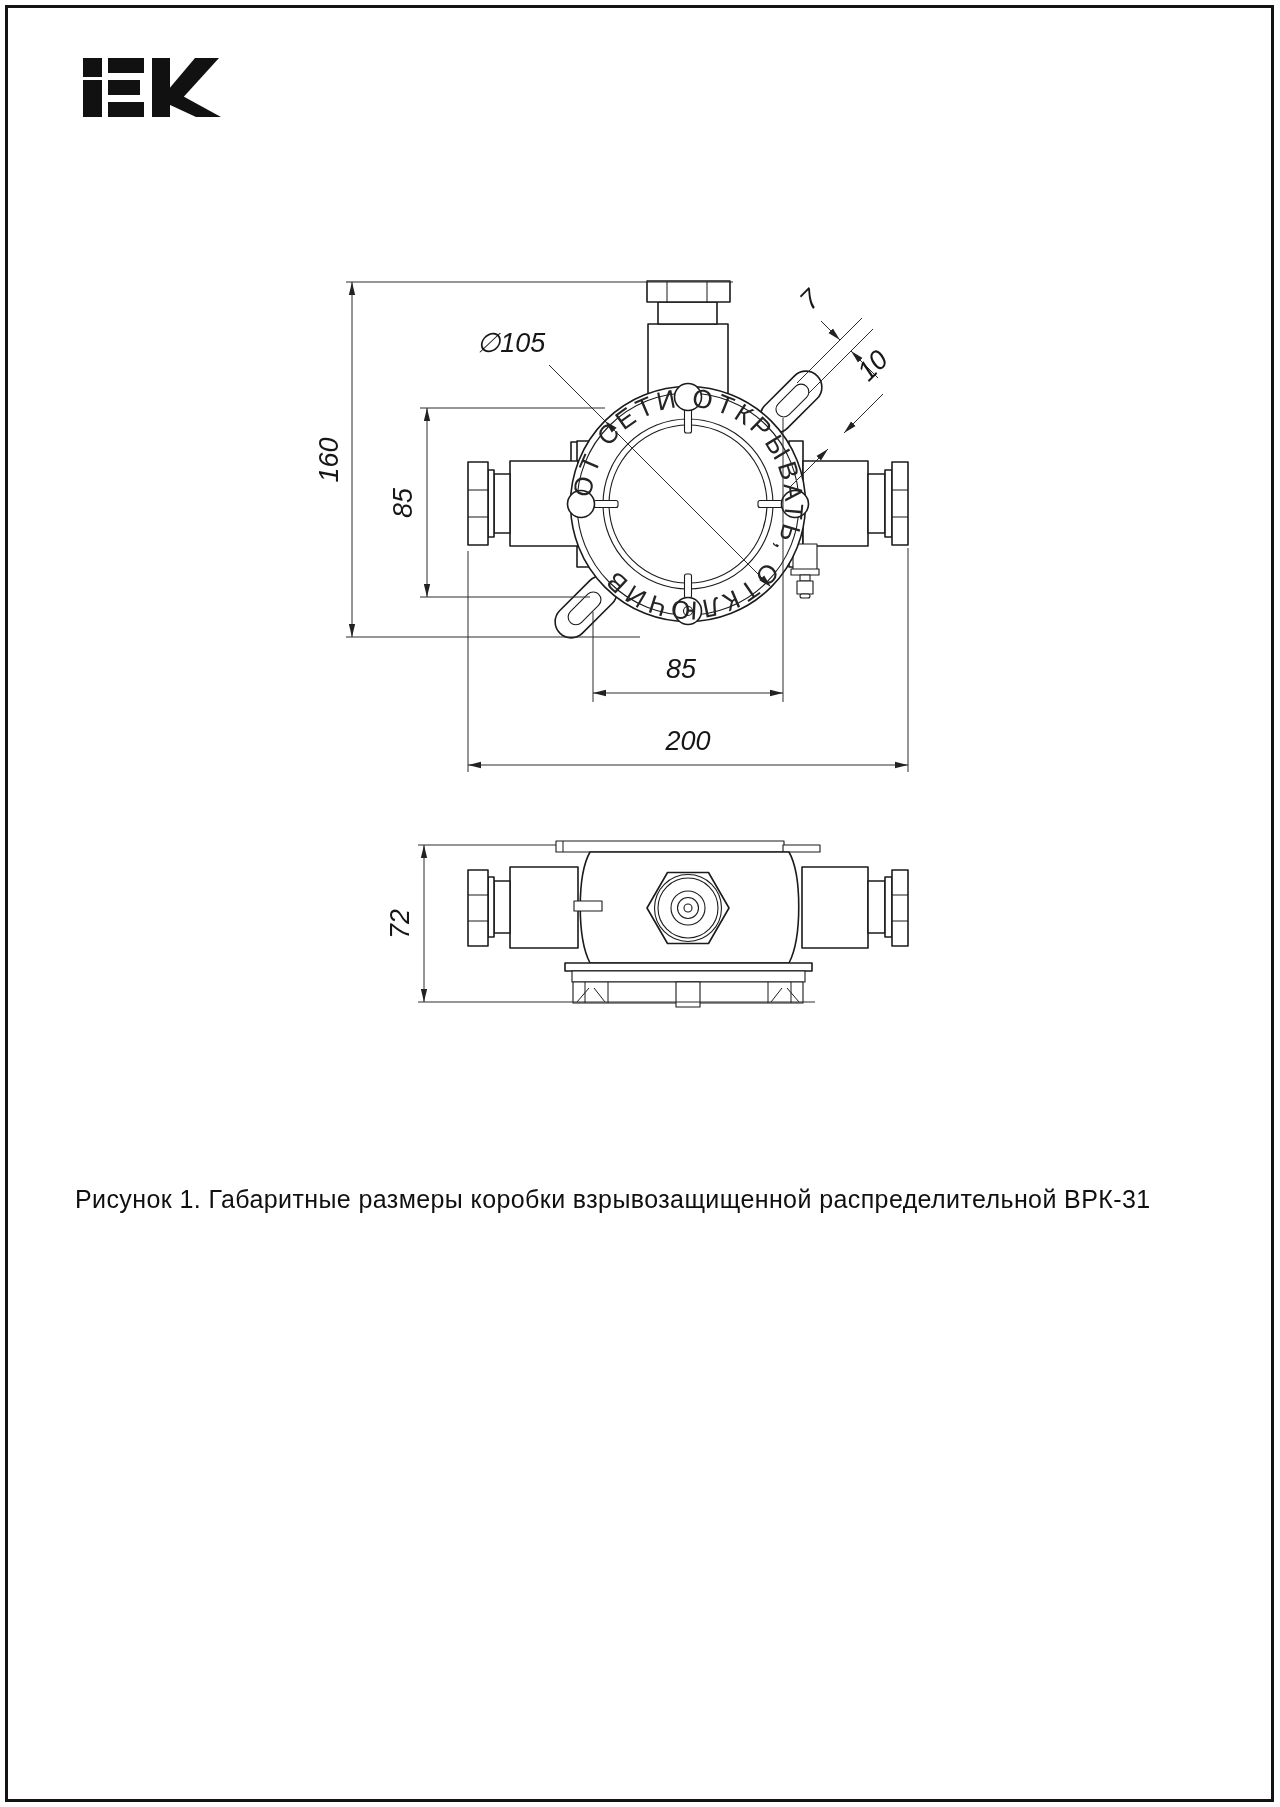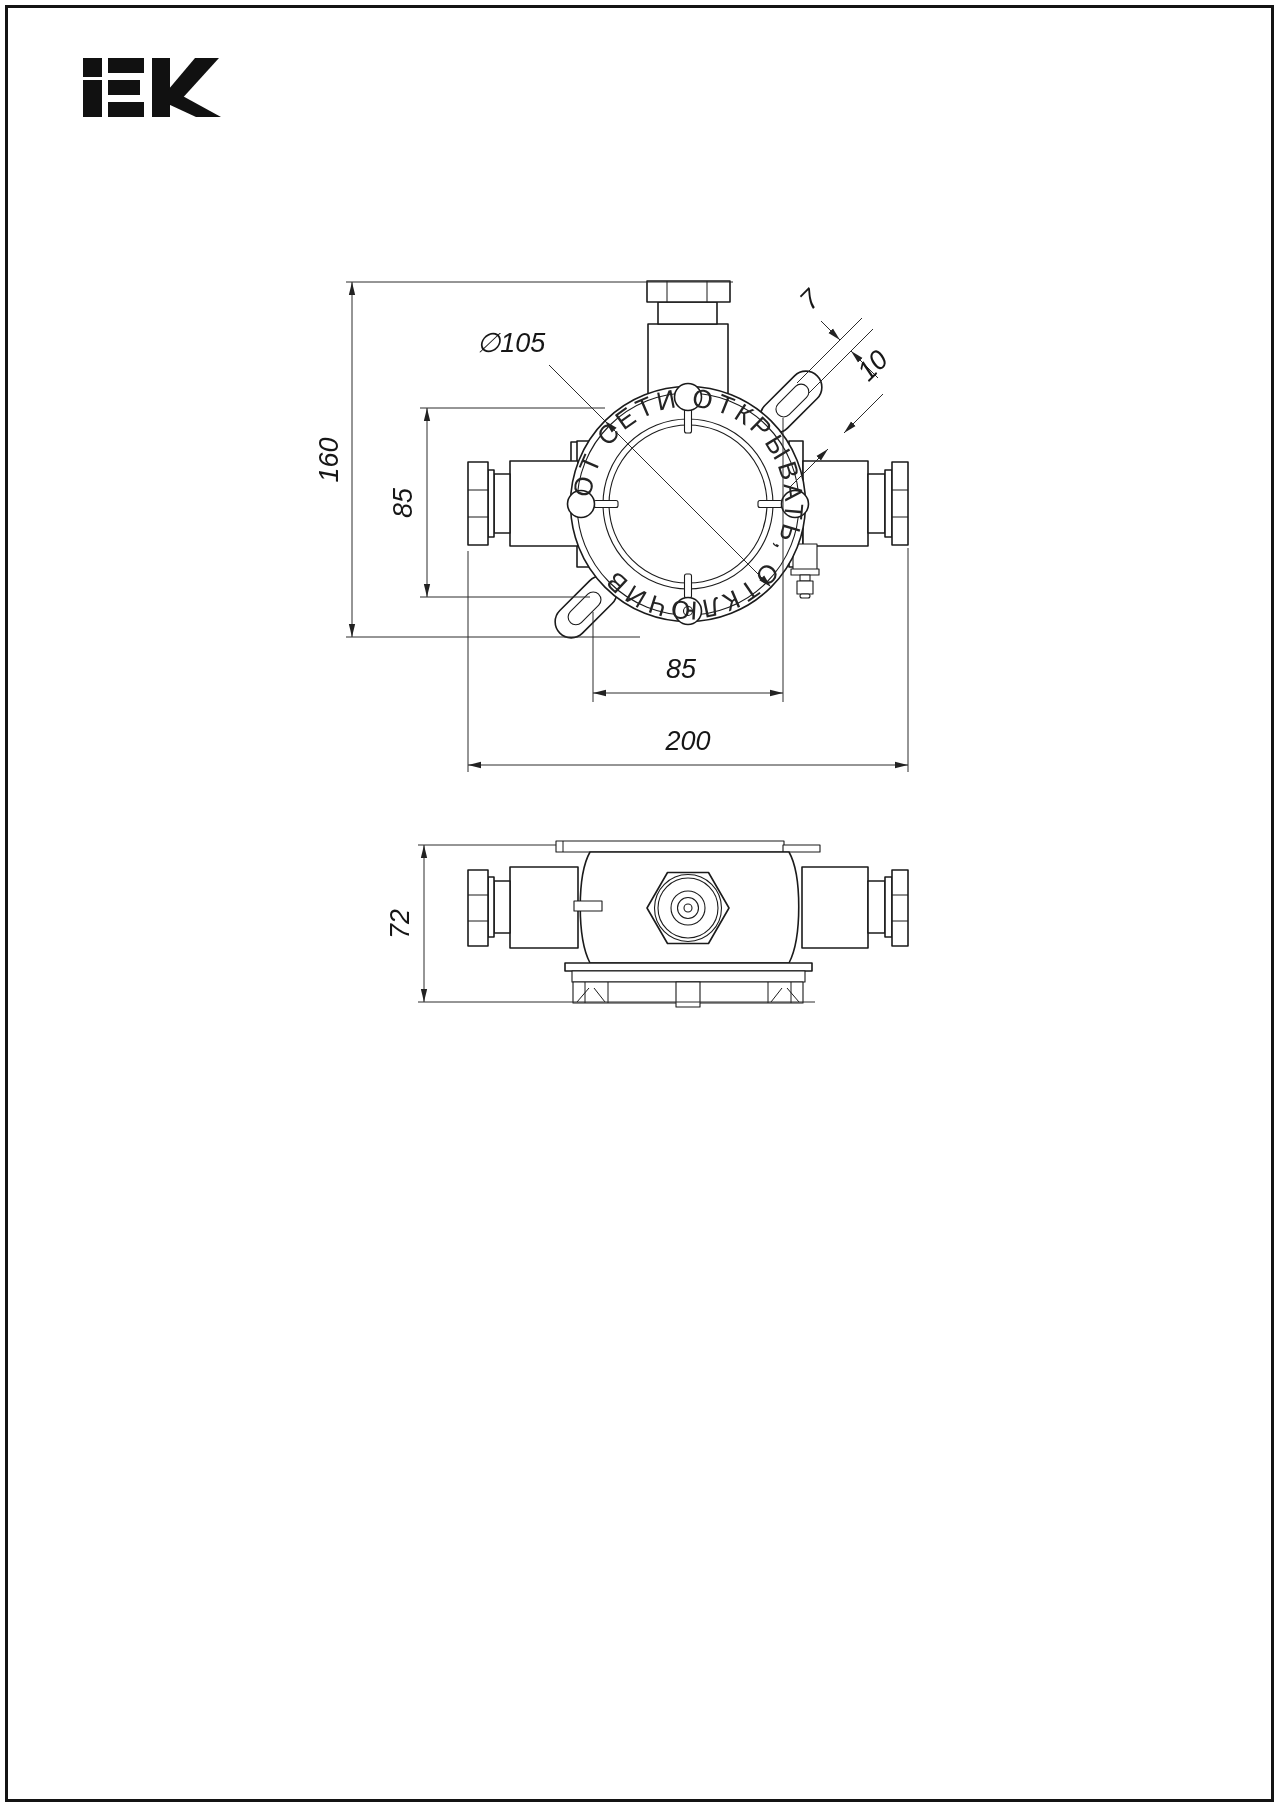--- a/index.html
+++ b/index.html
@@ -232,13 +232,14 @@
 
       <g>
         <line class="dim" x1="418" y1="845" x2="556" y2="845"></line>
         <line class="dim" x1="418" y1="1002" x2="815" y2="1002"></line>
         <line class="dim" x1="424" y1="845" x2="424" y2="1002" marker-start="url(#arr)" marker-end="url(#arr)"></line>
         <text class="dimtxt" transform="translate(409,924) rotate(-90)">72</text>
       </g>
     </g>
   </svg>
 
+  <div class="caption">Рисунок 1. Габаритные размеры коробки взрывозащищенной распределительной ВРК-31</div>
 </div>
 
 </body></html>

